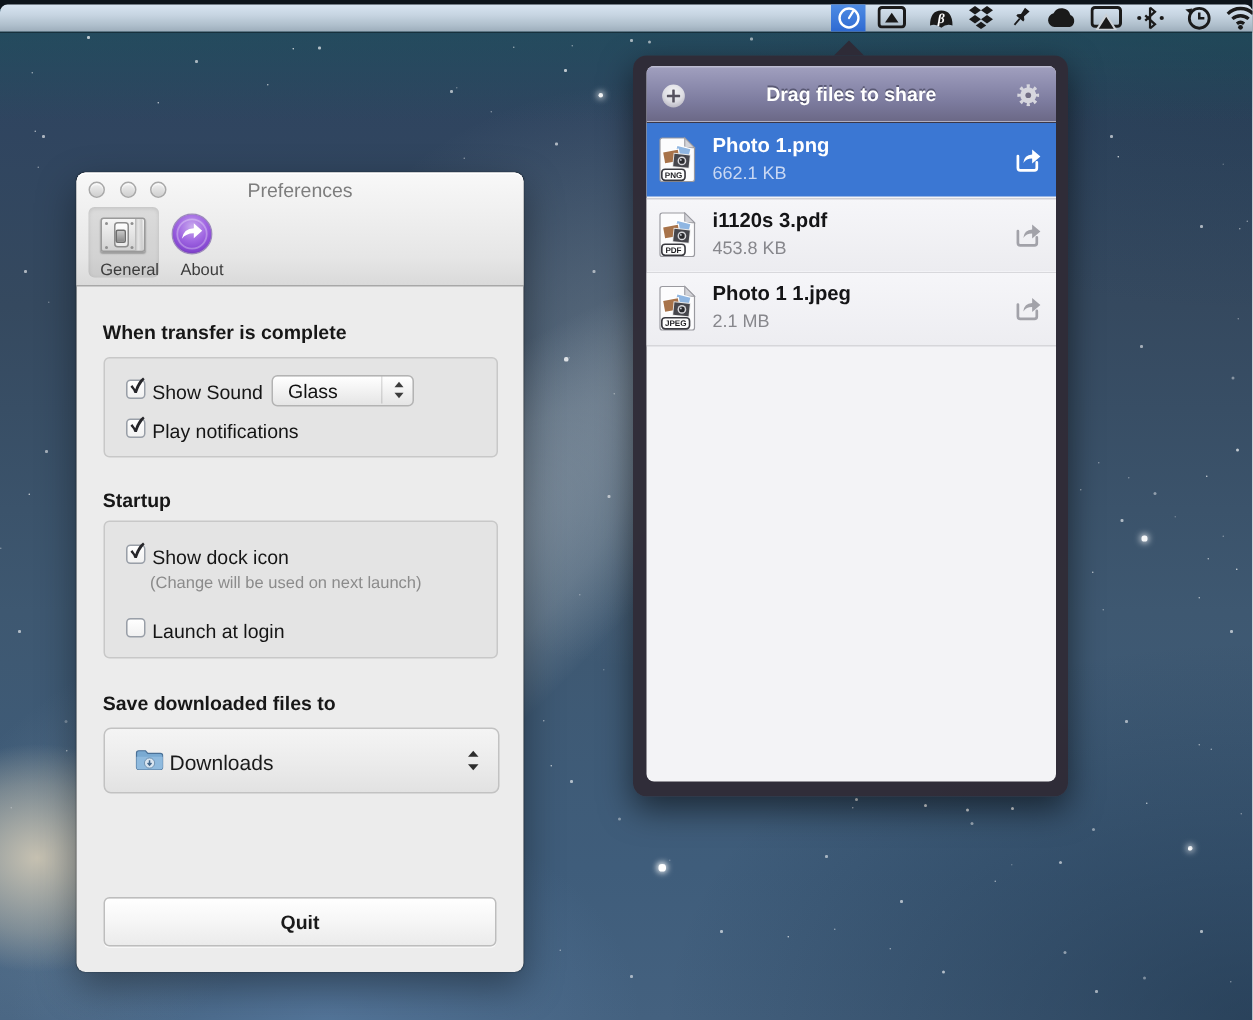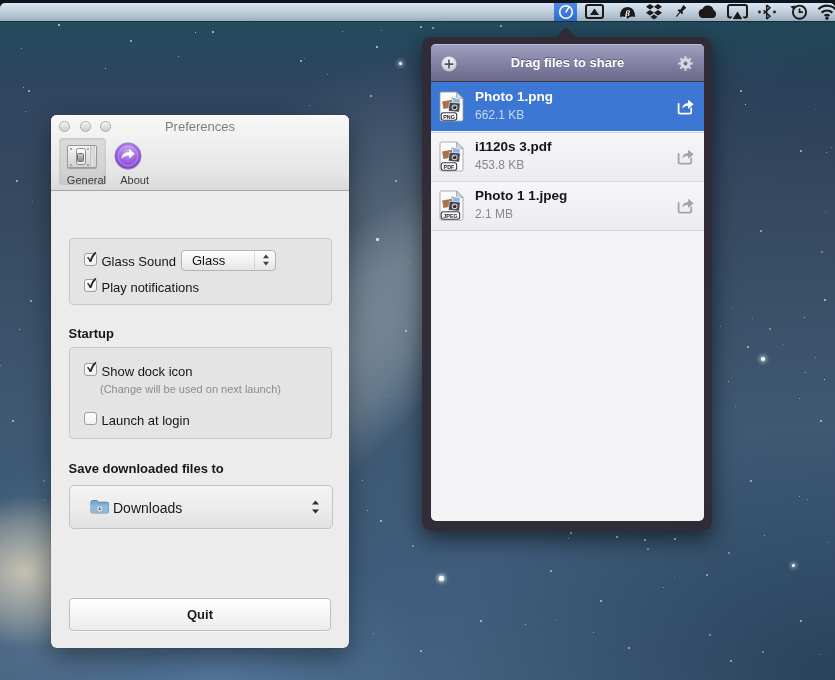--- a/index.html
+++ b/index.html
@@ -411,26 +411,27 @@
           </radialGradient>
         </defs>
         <circle cx="14" cy="14" r="13.2" fill="url(#abg)" stroke="#9d8abc" stroke-width="0.8"></circle>
         <circle cx="14" cy="14" r="9.8" fill="none" stroke="rgba(255,255,255,0.3)" stroke-width="1.2"></circle>
         <path d="M7.2 17.2 Q8.4 10.2 15.2 10.1 L15.2 6.8 L20.8 11.8 L15.2 16.8 L15.2 13.5 Q10.2 13.4 7.2 17.2 Z" fill="#fff"></path>
       </svg>
     </div>
   <div class="toollabel" style="left:8px;top:59px;width:47px;">General</div>
   <div class="toollabel" style="left:58px;top:59px;width:40px;">About</div>
 
+  <div class="grouplabel" style="left:17.5px;top:99px;">When transfer is complete</div>
   <div class="gbox" style="top:123px;height:67px;"></div>
   <div class="cb" style="left:33px;top:138px;"></div>
   <svg class="check" style="left:34px;top:134.5px;" viewBox="0 0 14 16">
       <path d="M2.2 8.6 L3.6 7.4 L5.8 10.6 Q7.8 4.6 11.6 1.8 L12.8 3.0 Q8.6 7.6 7.0 13.4 L5.2 13.4 Q4.2 10.4 2.2 8.6 Z" fill="#26262a"></path>
     </svg>
-  <div class="cbtext" style="left:50.5px;top:139px;">Glass Sound</div>
+  <div class="cbtext" style="left:50.5px;top:139px;">Show Sound</div>
   <div id="glass-dd" class="abs">
       <div style="position:absolute;left:130px;top:134.5px;width:95px;height:21px;background:linear-gradient(180deg,#ffffff,#f2f2f2 50%,#e5e5e5);border:1px solid #b3b3b3;border-radius:4px;box-sizing:border-box;"></div>
       <div style="position:absolute;left:141px;top:138px;font-size:13px;color:#111;">Glass</div>
       <div style="position:absolute;left:203px;top:136px;width:1px;height:18px;background:rgba(0,0,0,0.12);"></div>
       <svg width="8" height="12" viewBox="0 0 8 12" style="position:absolute;left:211px;top:139px;">
         <path d="M4 0.5 L7 4.2 H1 Z" fill="#3c3c3c"></path>
         <path d="M4 11.5 L7 7.8 H1 Z" fill="#3c3c3c"></path>
       </svg>
     </div>
   <div class="cb" style="left:33px;top:164px;"></div>

